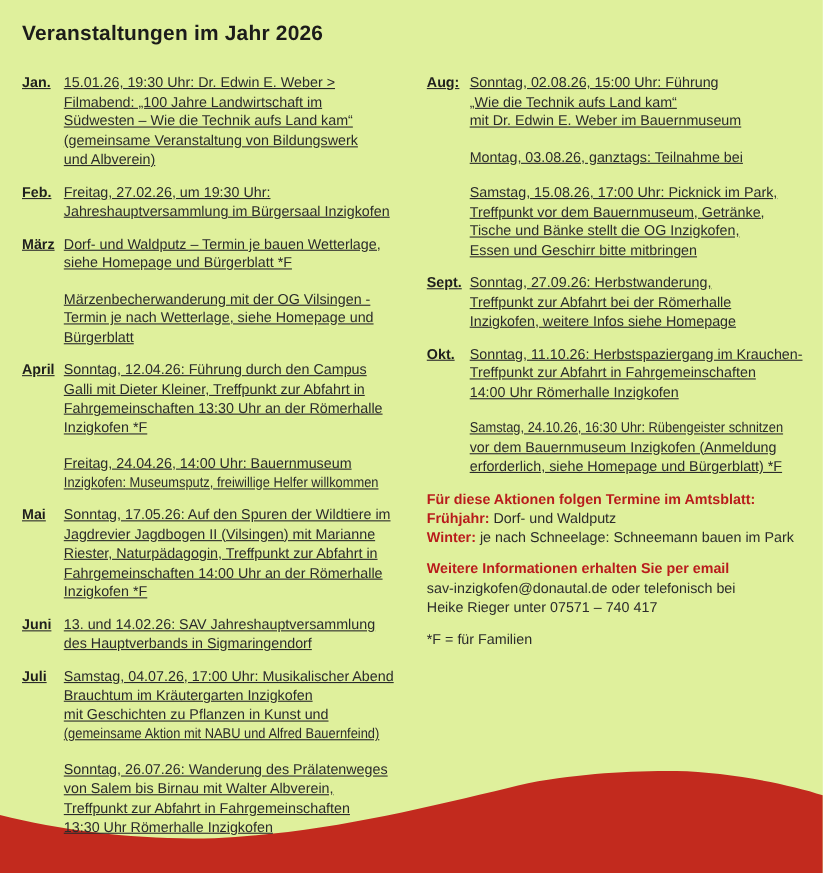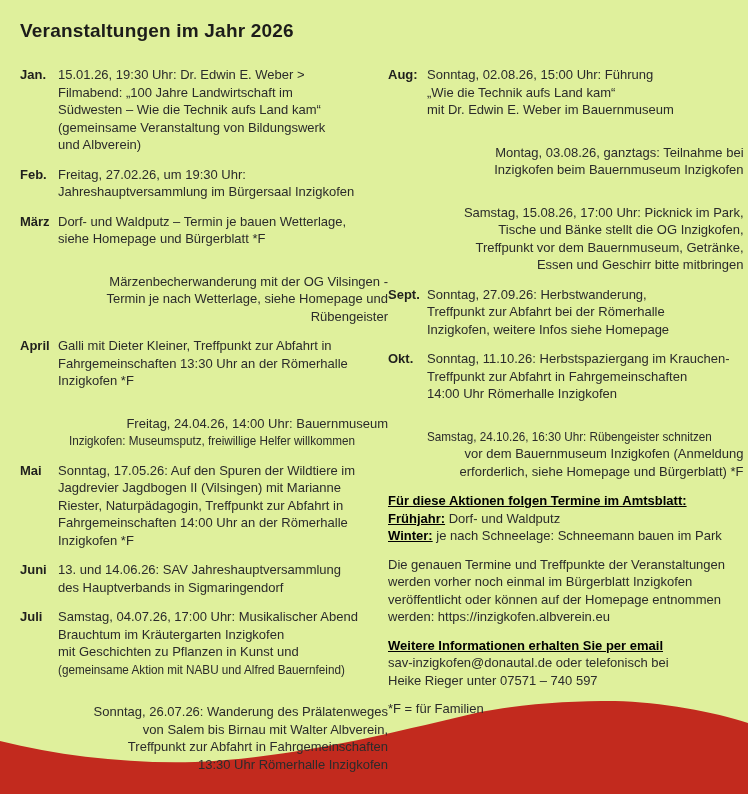--- a/index.html
+++ b/index.html
@@ -16,30 +16,30 @@
     font-size:19px;font-weight:bold;color:#1c1c1a;
     letter-spacing:.2px;
   }
   .columns{
     position:absolute;left:20px;top:66px;right:6px;
     display:flex;
   }
   .col{font-size:13px;line-height:17.5px;}
   .col.left{width:368px;flex:0 0 368px;}
   .col.right{flex:1;}
-  .month-block{display:flex;margin-bottom:12px;}
+  .month-block{display:flex;margin-bottom:12px;text-decoration:underline;}
   .month-label{flex:0 0 38px;width:38px;font-weight:bold;color:#1f1f1d;}
   .col.right .month-label{flex:0 0 39px;width:39px;}
   .month-body{flex:1;min-width:0;}
-  .para + .para{margin-top:25px;text-align:right;}
+  .para + .para{margin-top:15px;}
   .line{white-space:nowrap;}
   .line.condensed{transform:scaleX(.90);transform-origin:0 50%;}
   .notes{margin-top:1px;}
   .note-block{margin-bottom:11px;}
-  .bold{font-weight:bold;color:#000000;text-decoration:underline;}
+  .bold{font-weight:bold;color:#b91c1c;}
   .multiline{white-space:pre;}
   .wave{
     position:absolute;left:0;bottom:0;width:748px;height:794px;
     pointer-events:none;display:block;
   }
 </style>
 </head>
 <body>
 
 <div class="page">
@@ -76,28 +76,29 @@
         <div class="month-block">
           <div class="month-label">März</div>
           <div class="month-body">
             <div class="para">
               <div class="line">Dorf- und Waldputz – Termin je bauen Wetterlage,</div>
               <div class="line">siehe Homepage und Bürgerblatt *F</div>
             </div>
             <div class="para">
               <div class="line">Märzenbecherwanderung mit der OG Vilsingen -</div>
               <div class="line">Termin je nach Wetterlage, siehe Homepage und</div>
-              <div class="line">Rübengeister</div>
+              <div class="line">Bürgerblatt</div>
             </div>
           </div>
         </div>
         <div class="month-block">
           <div class="month-label">April</div>
           <div class="month-body">
             <div class="para">
+              <div class="line">Sonntag, 12.04.26: Führung durch den Campus</div>
               <div class="line">Galli mit Dieter Kleiner, Treffpunkt zur Abfahrt in</div>
               <div class="line">Fahrgemeinschaften 13:30 Uhr an der Römerhalle</div>
               <div class="line">Inzigkofen *F</div>
             </div>
             <div class="para">
               <div class="line">Freitag, 24.04.26, 14:00 Uhr: Bauernmuseum</div>
               <div class="line condensed">Inzigkofen: Museumsputz, freiwillige Helfer willkommen</div>
             </div>
           </div>
         </div>
@@ -110,21 +111,21 @@
               <div class="line">Riester, Naturpädagogin, Treffpunkt zur Abfahrt in</div>
               <div class="line">Fahrgemeinschaften 14:00 Uhr an der Römerhalle</div>
               <div class="line">Inzigkofen *F</div>
             </div>
           </div>
         </div>
         <div class="month-block">
           <div class="month-label">Juni</div>
           <div class="month-body">
             <div class="para">
-              <div class="line">13. und 14.06.26: SAV Jahreshauptversammlung</div>
+              <div class="line">13. und 14.02.26: SAV Jahreshauptversammlung</div>
               <div class="line">des Hauptverbands in Sigmaringendorf</div>
             </div>
           </div>
         </div>
         <div class="month-block">
           <div class="month-label">Juli</div>
           <div class="month-body">
             <div class="para">
               <div class="line">Samstag, 04.07.26, 17:00 Uhr: Musikalischer Abend</div>
               <div class="line">Brauchtum im Kräutergarten Inzigkofen</div>
@@ -145,26 +146,25 @@
           <div class="month-block">
             <div class="month-label">Aug:</div>
             <div class="month-body">
               <div class="para">
                 <div class="line">Sonntag, 02.08.26, 15:00 Uhr: Führung</div>
                 <div class="line">„Wie die Technik aufs Land kam“</div>
                 <div class="line">mit Dr. Edwin E. Weber im Bauernmuseum</div>
               </div>
               <div class="para">
                 <div class="line">Montag, 03.08.26, ganztags: Teilnahme bei</div>
-                <div class="line">Inzigkofen beim Bauernmuseum Inzigkofen</div>
               </div>
               <div class="para">
                 <div class="line">Samstag, 15.08.26, 17:00 Uhr: Picknick im Park,</div>
+                <div class="line">Treffpunkt vor dem Bauernmuseum, Getränke,</div>
                 <div class="line">Tische und Bänke stellt die OG Inzigkofen,</div>
-                <div class="line">Treffpunkt vor dem Bauernmuseum, Getränke,</div>
                 <div class="line">Essen und Geschirr bitte mitbringen</div>
               </div>
             </div>
           </div>
           <div class="month-block">
             <div class="month-label">Sept.</div>
             <div class="month-body">
               <div class="para">
                 <div class="line">Sonntag, 27.09.26: Herbstwanderung,</div>
                 <div class="line">Treffpunkt zur Abfahrt bei der Römerhalle</div>
@@ -190,29 +190,25 @@
         </div>
 
       <div class="notes">
 
         <div class="note-block">
           <div class="line bold">Für diese Aktionen folgen Termine im Amtsblatt:</div>
           <div class="line"><span class="bold">Frühjahr:</span><span> Dorf- und Waldputz</span></div>
           <div class="line"><span class="bold">Winter:</span><span> je nach Schneelage: Schneemann bauen im Park</span></div>
         </div>
 
-        <div class="note-block multiline">Die genauen Termine und Treffpunkte der Veranstaltungen
-werden vorher noch einmal im Bürgerblatt Inzigkofen
-veröffentlicht oder können auf der Homepage entnommen
-werden: https://inzigkofen.albverein.eu</div>
 
         <div class="note-block">
           <div class="line bold">Weitere Informationen erhalten Sie per email</div>
           <div class="multiline">sav-inzigkofen@donautal.de oder telefonisch bei
-Heike Rieger unter 07571 – 740 597</div>
+Heike Rieger unter 07571 – 740 417</div>
         </div>
 
         <div class="note-block">*F = für Familien</div>
 
       </div>
     </div>
   </div>
 </div>
 
 </body></html>

